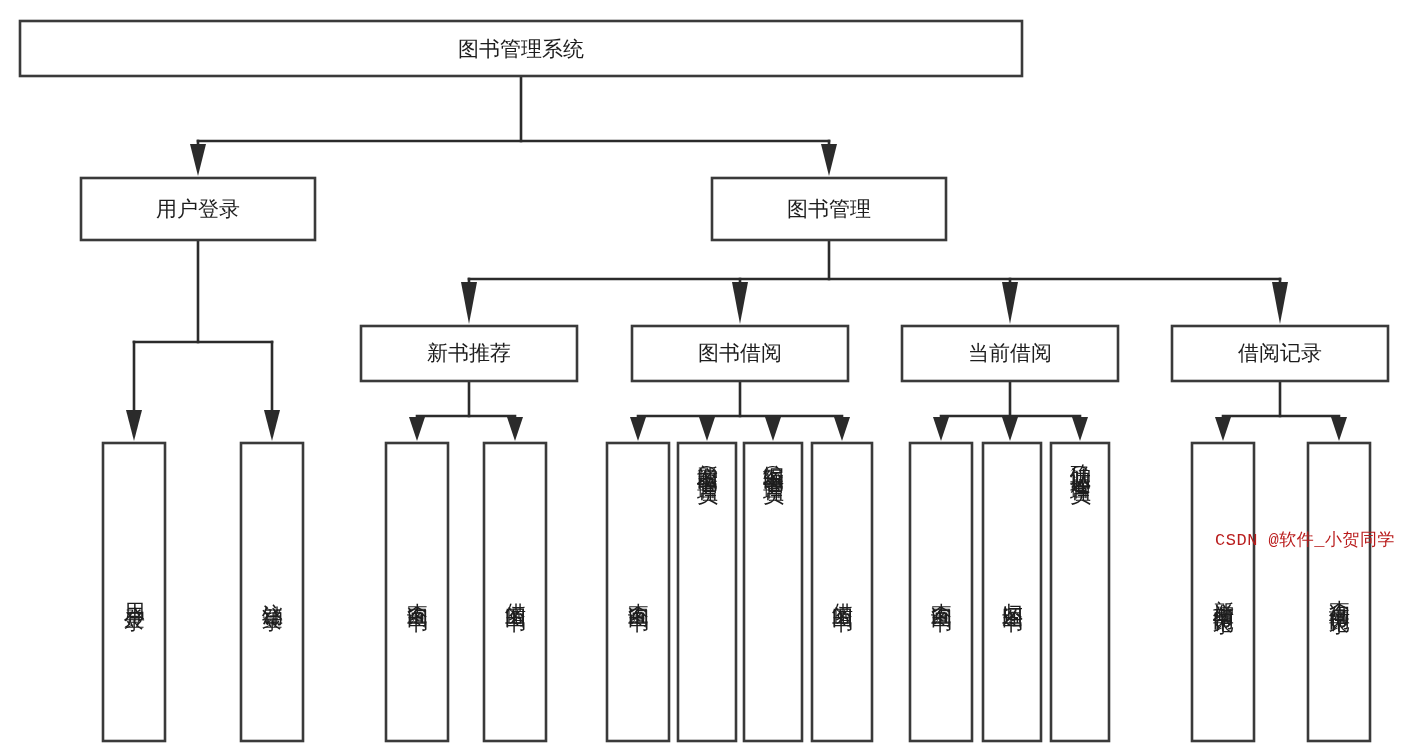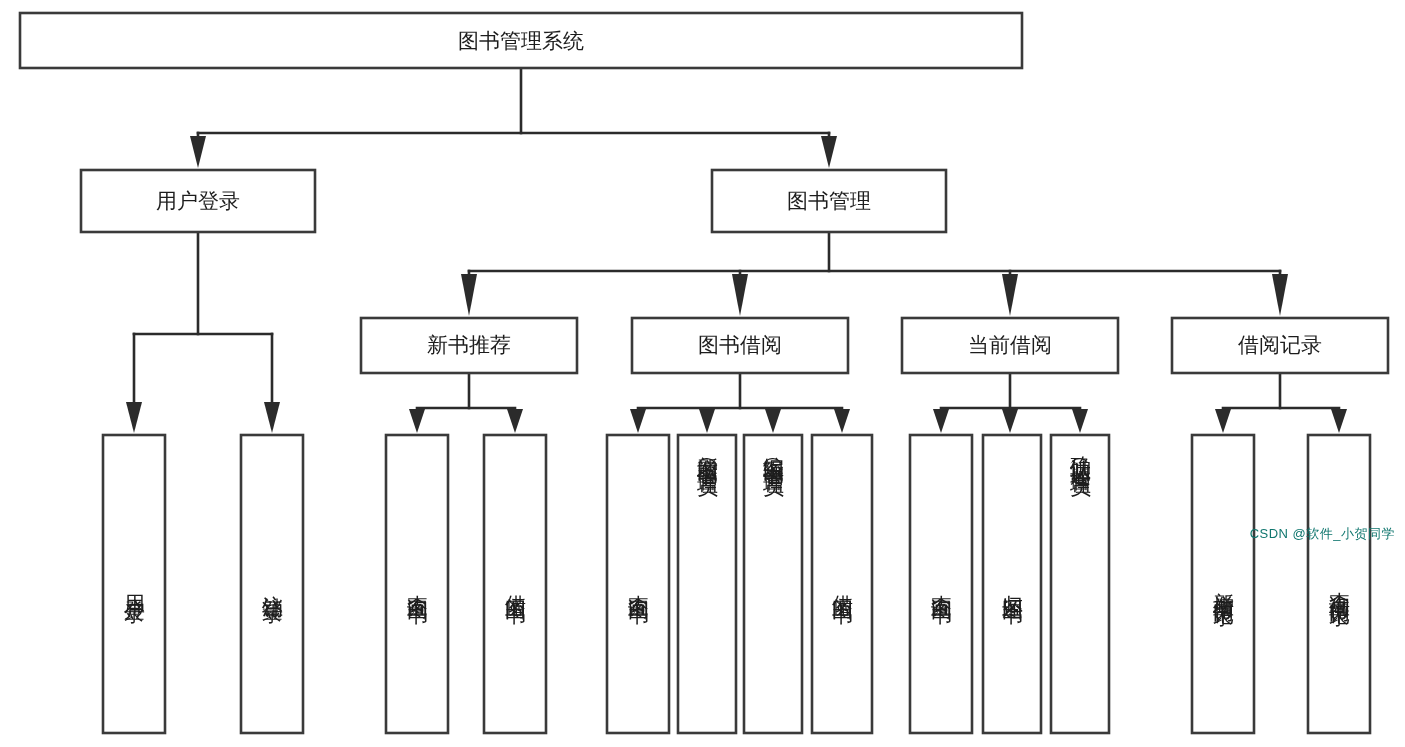--- a/index.html
+++ b/index.html
@@ -11,20 +11,21 @@
     width: 1405px;
     height: 747px;
     font-family: "DejaVu Sans", "Liberation Sans", sans-serif;
     overflow: hidden;
   }
   #diagram-root {
     position: relative;
     width: 1405px;
     height: 549px;
     background: #ffffff;
+    margin-top: 8px;
   }
   svg#flowchart {
     position: absolute;
     top: 0;
     left: 0;
     width: 1405px;
     height: 747px;
     display: block;
   }
   .node-box {
@@ -63,23 +64,23 @@
     position: absolute;
     display: flex;
     align-items: center;
     justify-content: center;
     pointer-events: none;
   }
   #watermark {
     position: absolute;
     right: 10px;
     bottom: 6px;
-    font-family: Liberation Sans, sans-serif;
-    font-size: 13px;
-    color: #0f766e;
+    font-family: Liberation Mono, monospace;
+    font-size: 17px;
+    color: #b91c1c;
     letter-spacing: 0.5px;
     white-space: nowrap;
   }
 </style>
 </head>
 <body>
 
 <div id="diagram-root">
 
   <svg id="flowchart" viewBox="0 0 1405 747">

